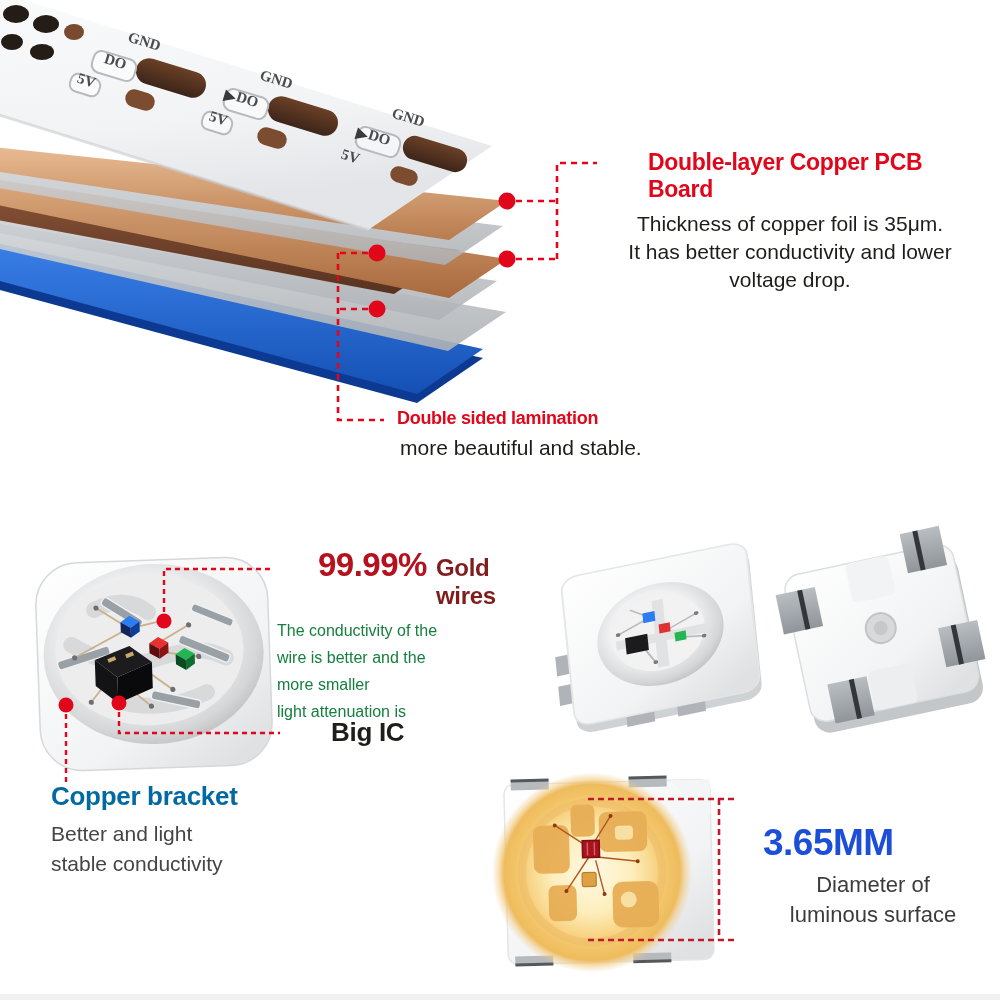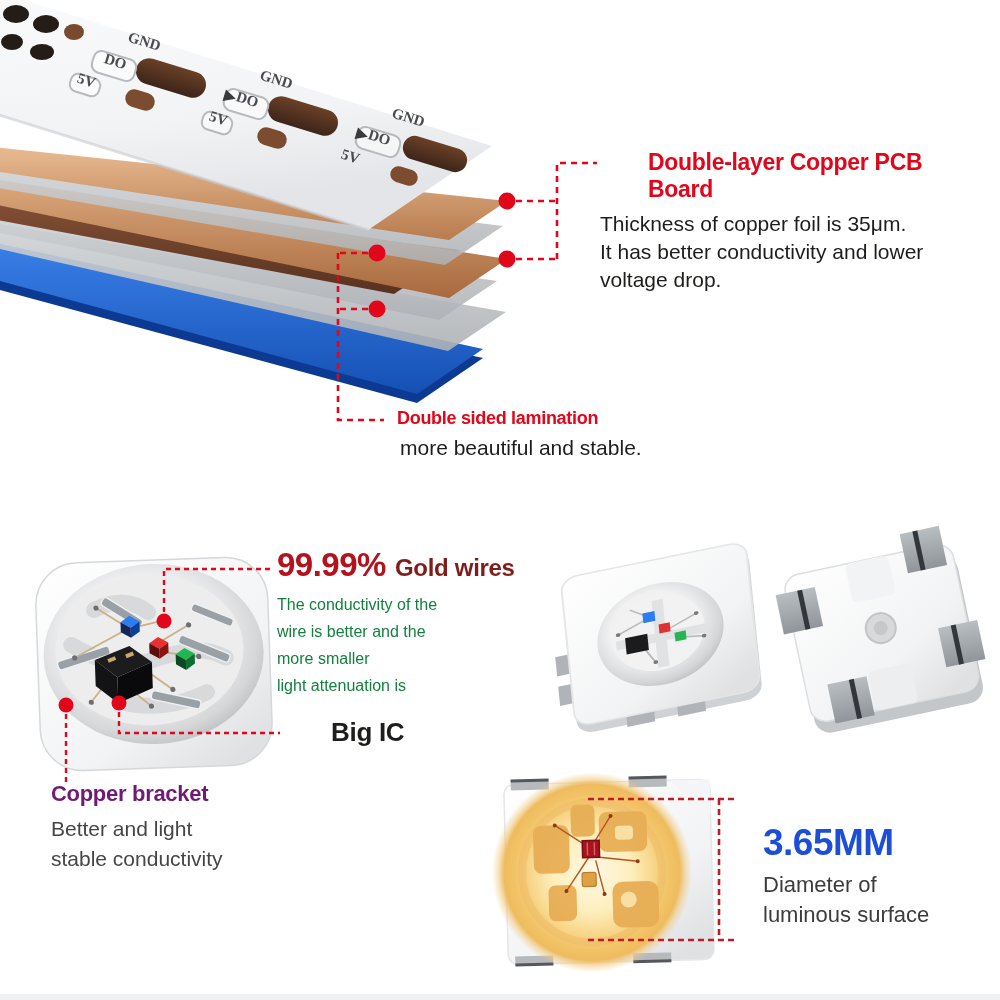--- a/index.html
+++ b/index.html
@@ -5,45 +5,45 @@
   html,body{margin:0;padding:0;background:#fff;}
   .canvas{position:relative;width:1000px;height:1000px;background:#ffffff;overflow:hidden;
           font-family:"Liberation Sans",sans-serif;color:#1d1d1b;}
   .scene{position:absolute;left:0;top:0;}
   .co{position:absolute;}
   .co .title{font-weight:700;letter-spacing:-0.3px;}
   .co .line{color:#1d1d1b;}
   
   .co-pcb{left:600px;top:149px;width:380px;}
   .co-pcb .title{font-size:23px;color:#e2061a;margin-bottom:7px;margin-left:48px;}
-  .co-pcb .line{font-size:21px;line-height:28px;}
+  .co-pcb .line{font-size:21px;line-height:28px;text-align:center;}
   
   .co-lam{left:397px;top:408px;width:360px;}
   .co-lam .title{font-size:18px;color:#e2061a;}
   .co-lam .line{font-size:21px;margin-top:7px;margin-left:3px;}
   
   .co-gold{left:277px;top:546px;width:260px;}
-  .co-gold .head{display:flex;align-items:baseline;}
+  .co-gold .head{display:flex;align-items:baseline;margin-left:41px;}
   .co-gold .value{font-size:33px;font-weight:700;color:#b5121e;letter-spacing:-0.5px;}
   .co-gold .title{font-size:24px;color:#7f1d1d;margin-left:9px;}
   .co-gold .line{font-size:16px;line-height:27px;color:#15803d;}
   .co-gold .para{margin-top:7px;}
   
   .co-bigic{left:287px;top:717px;}
   .co-bigic .title{font-size:26px;color:#1d1d1b;margin-left:44px;}
   
   .co-bracket{left:51px;top:781px;width:240px;}
-  .co-bracket .title{font-size:22px;color:#701a75;}
+  .co-bracket .title{font-size:26px;color:#0369a1;}
   .co-bracket .line{font-size:21px;line-height:30px;color:#454547;}
   .co-bracket .para{margin-top:7px;}
   
   .co-diam{left:763px;top:822px;width:220px;}
   .co-diam .value{font-size:37px;font-weight:700;color:#1d4ed8;letter-spacing:-0.5px;}
   .co-diam .line{font-size:22px;line-height:30px;color:#3c3c3e;}
-  .co-diam .para{margin-top:6px;}
+  .co-diam .para{margin-top:6px;text-align:center;}
 </style>
 </head>
 <body>
 
 <div class="canvas">
 
 <svg class="scene" width="1000" height="1000" viewBox="0 0 1000 1000">
   <defs>
     <linearGradient id="whiteStrip" x1="0" y1="0" x2="0.25" y2="1">
       <stop offset="0" stop-color="#ffffff"></stop>

